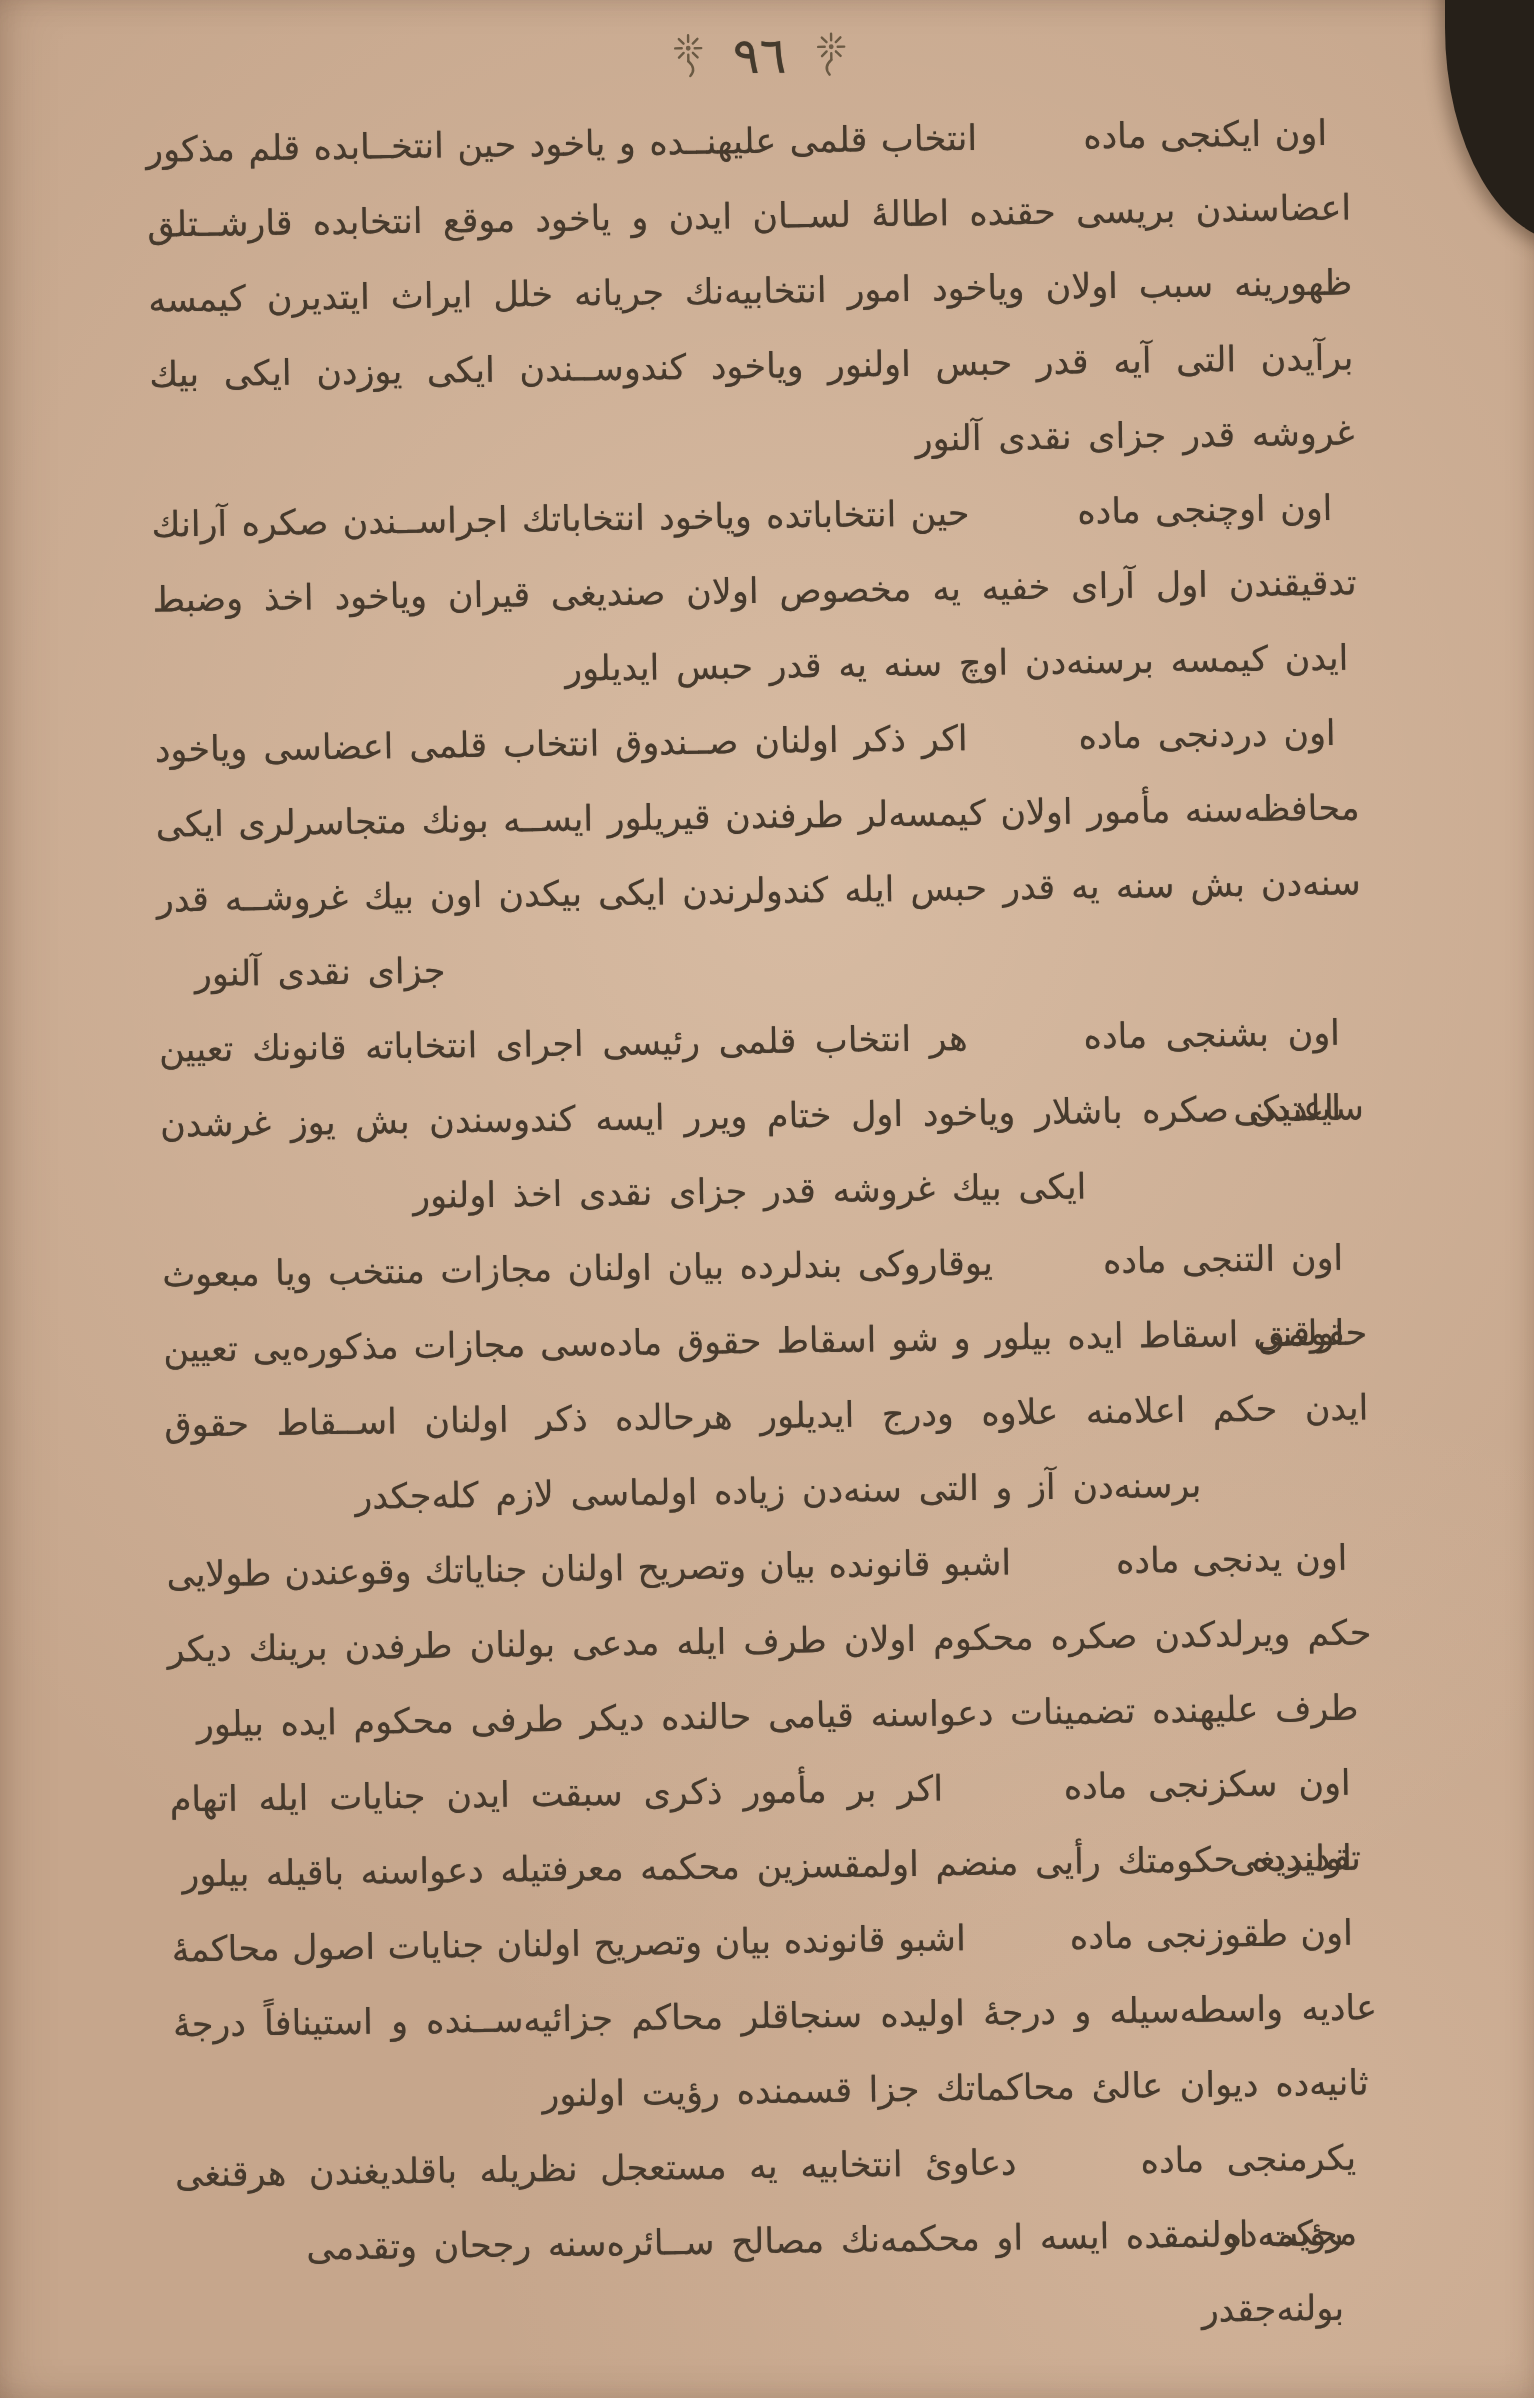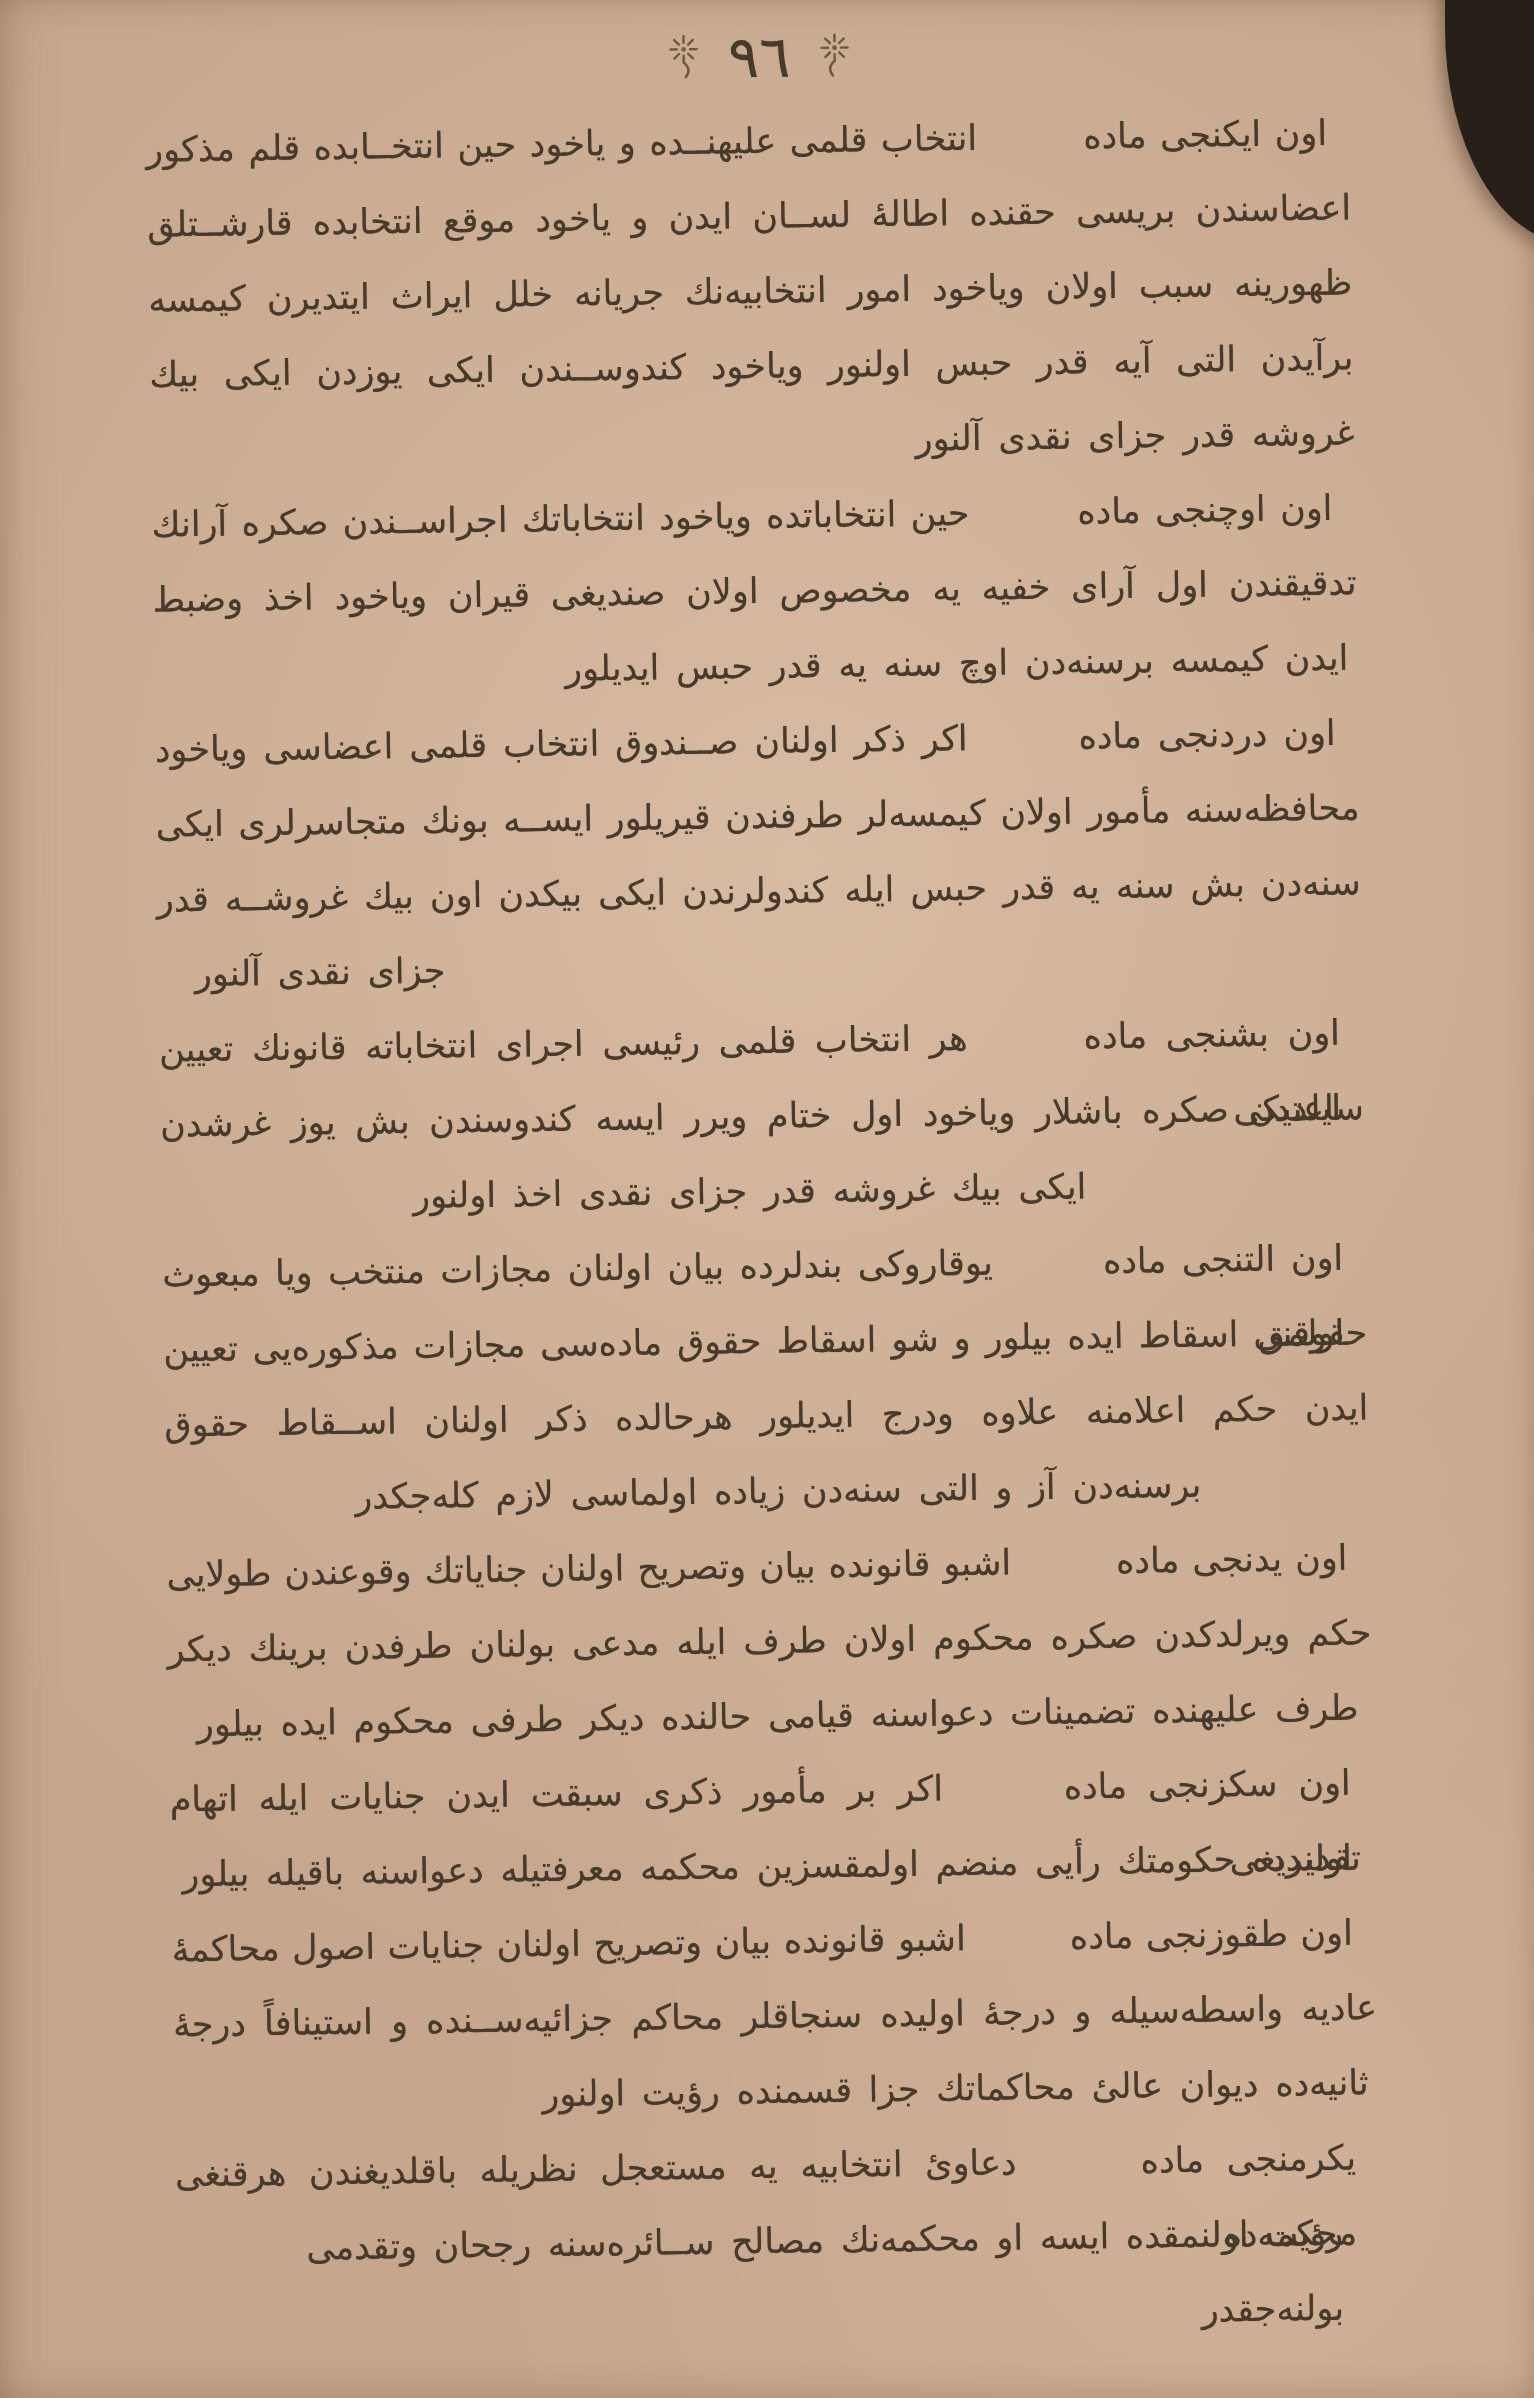--- a/index.html
+++ b/index.html
@@ -28,21 +28,21 @@
     border-radius: 0 0 0 90% / 0 0 0 70%;
     box-shadow: -5.6px 5.6px 17px rgba(60,40,25,0.45);
   }
   .pagehead {
     position: absolute; top: 28px; left: 50%;
     transform: translateX(-54%) rotate(-0.6deg);
     display: flex; align-items: center; gap: 24px;
     color: #4b4033;
   }
   .pnum {
-    font-size: 58px; line-height: 1; color: #443a2d;
+    font-size: 50px; line-height: 1; color: #443a2d;
     text-shadow: 0 0 0.9px rgba(60,45,30,0.55);
   }
   .orn { display: inline-block; opacity: 0.88; }
   .orn.flip svg { transform: scaleX(-1); }
   .textblock {
     position: absolute; top: 104px; left: 158px; right: 172px;
     transform: rotate(-0.82deg); transform-origin: 50% 40%;
     direction: rtl;
     color: #463a2d;
   }

